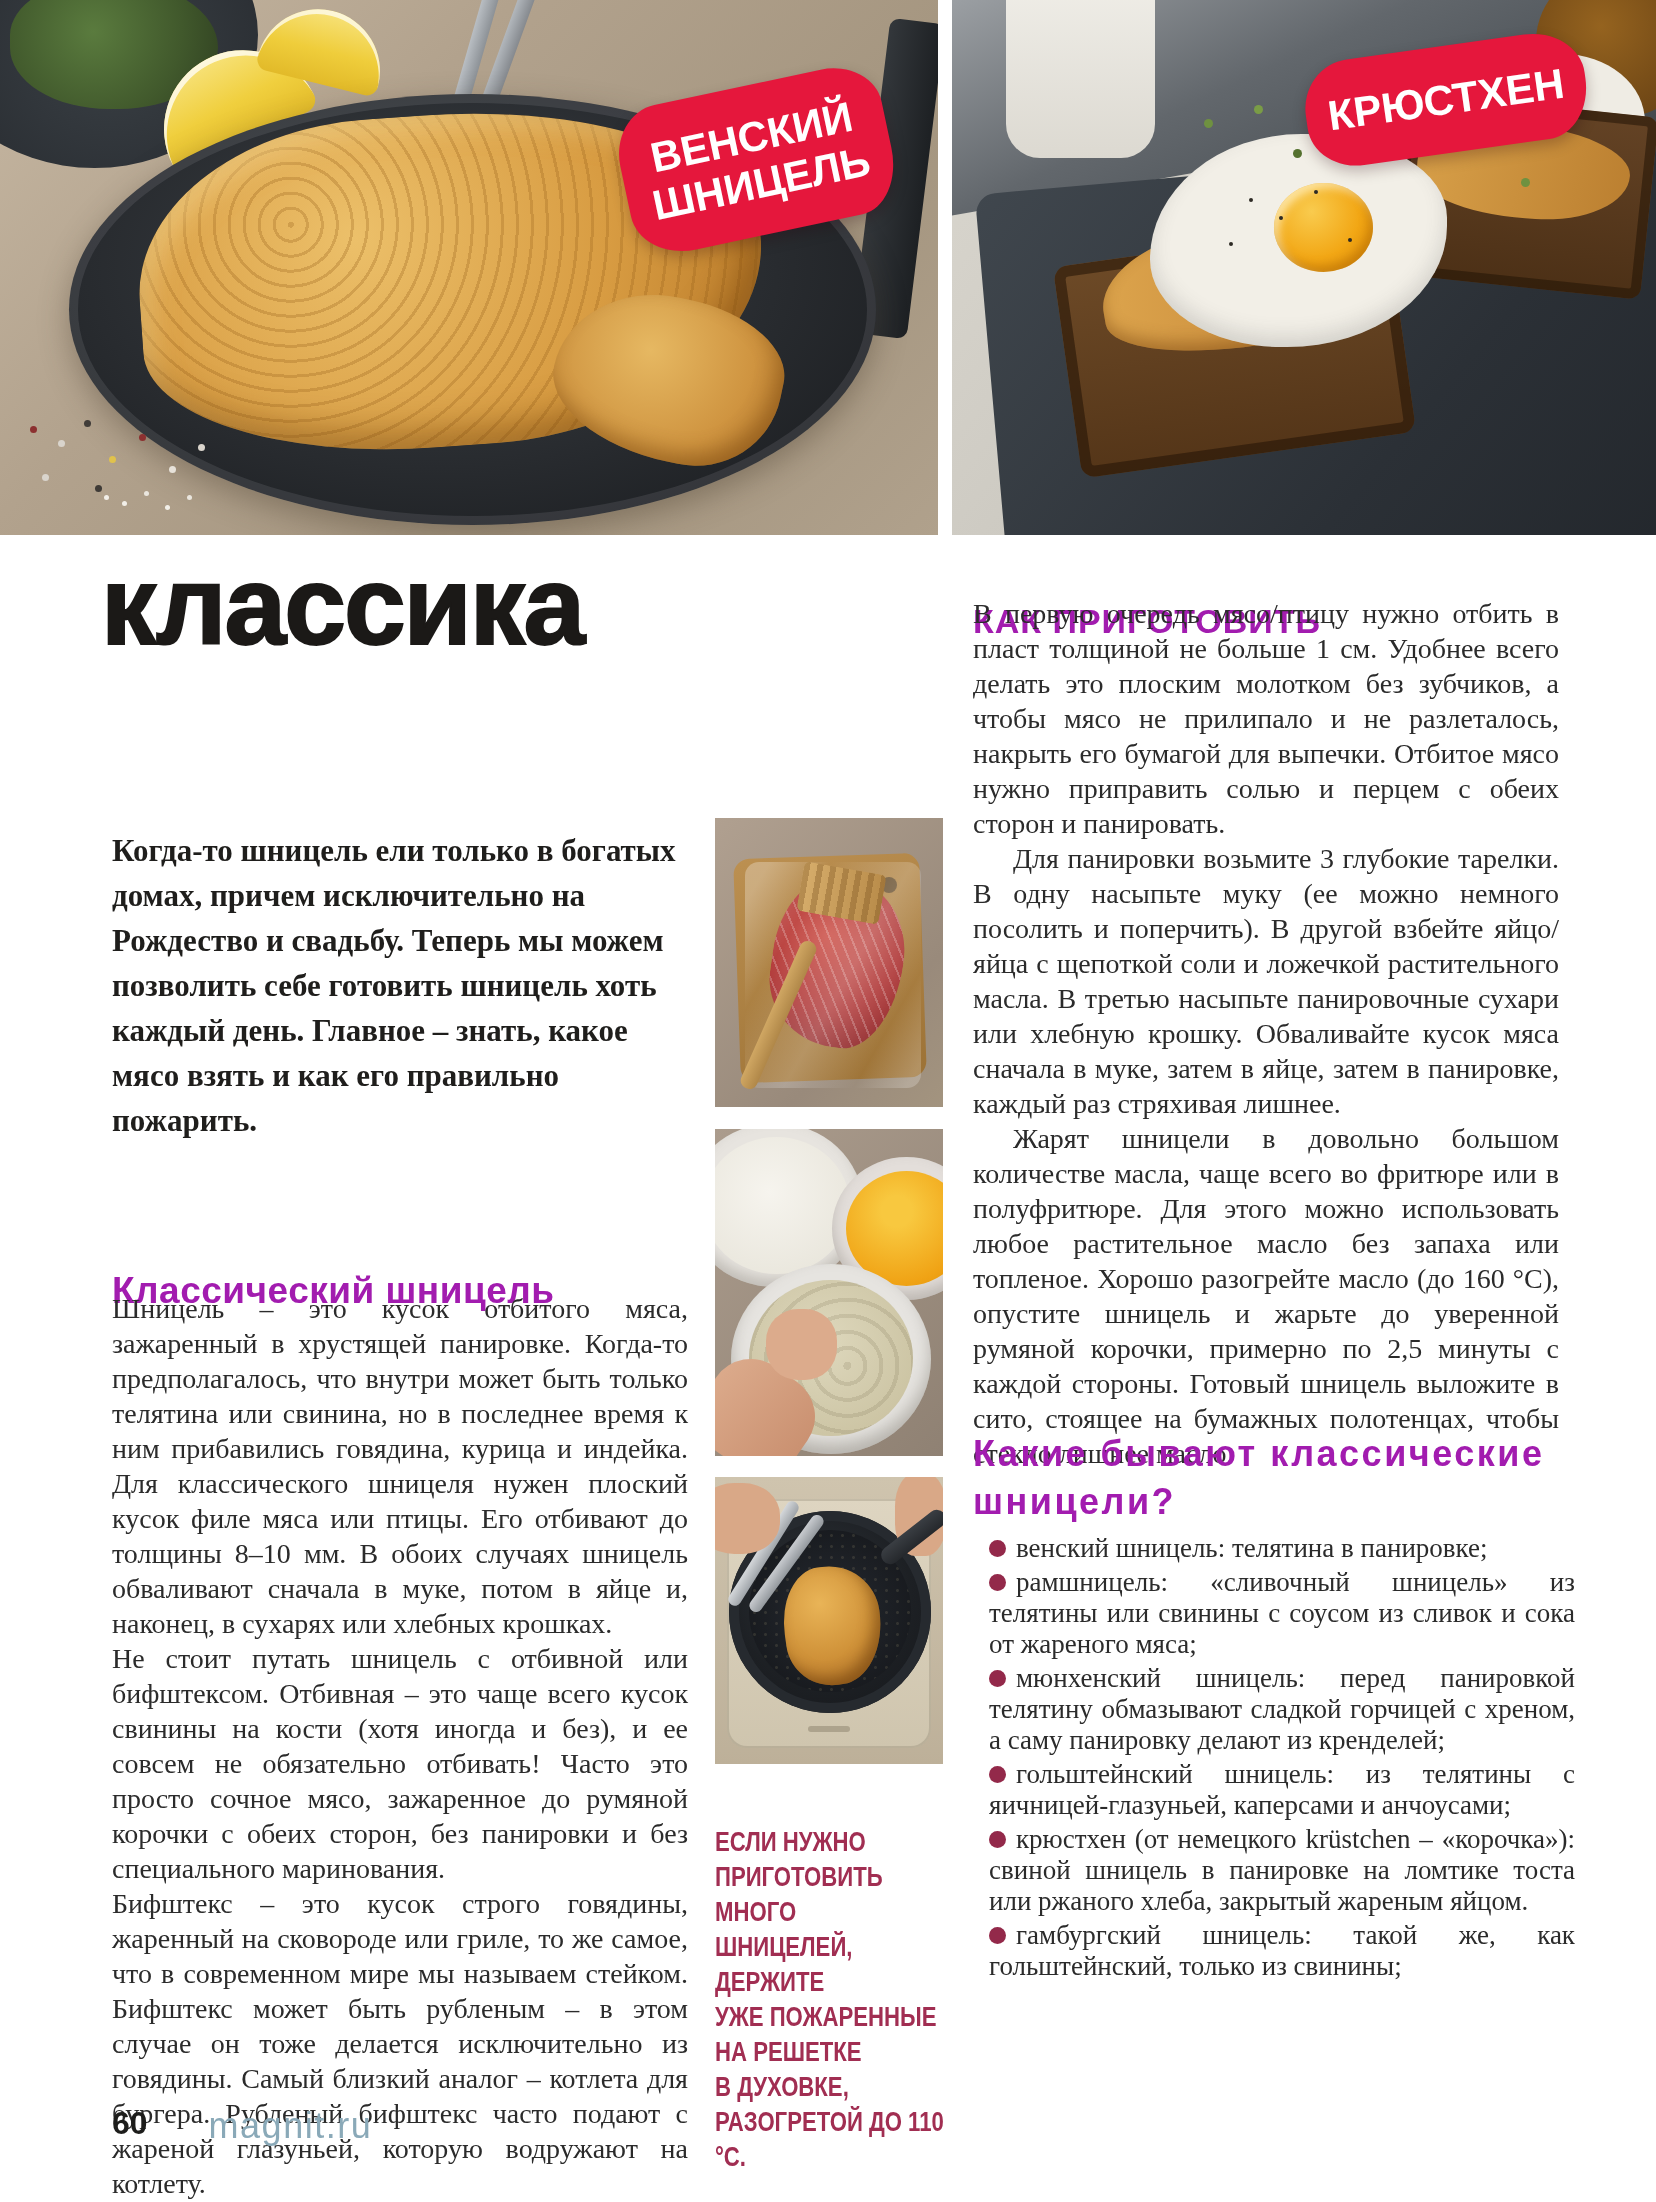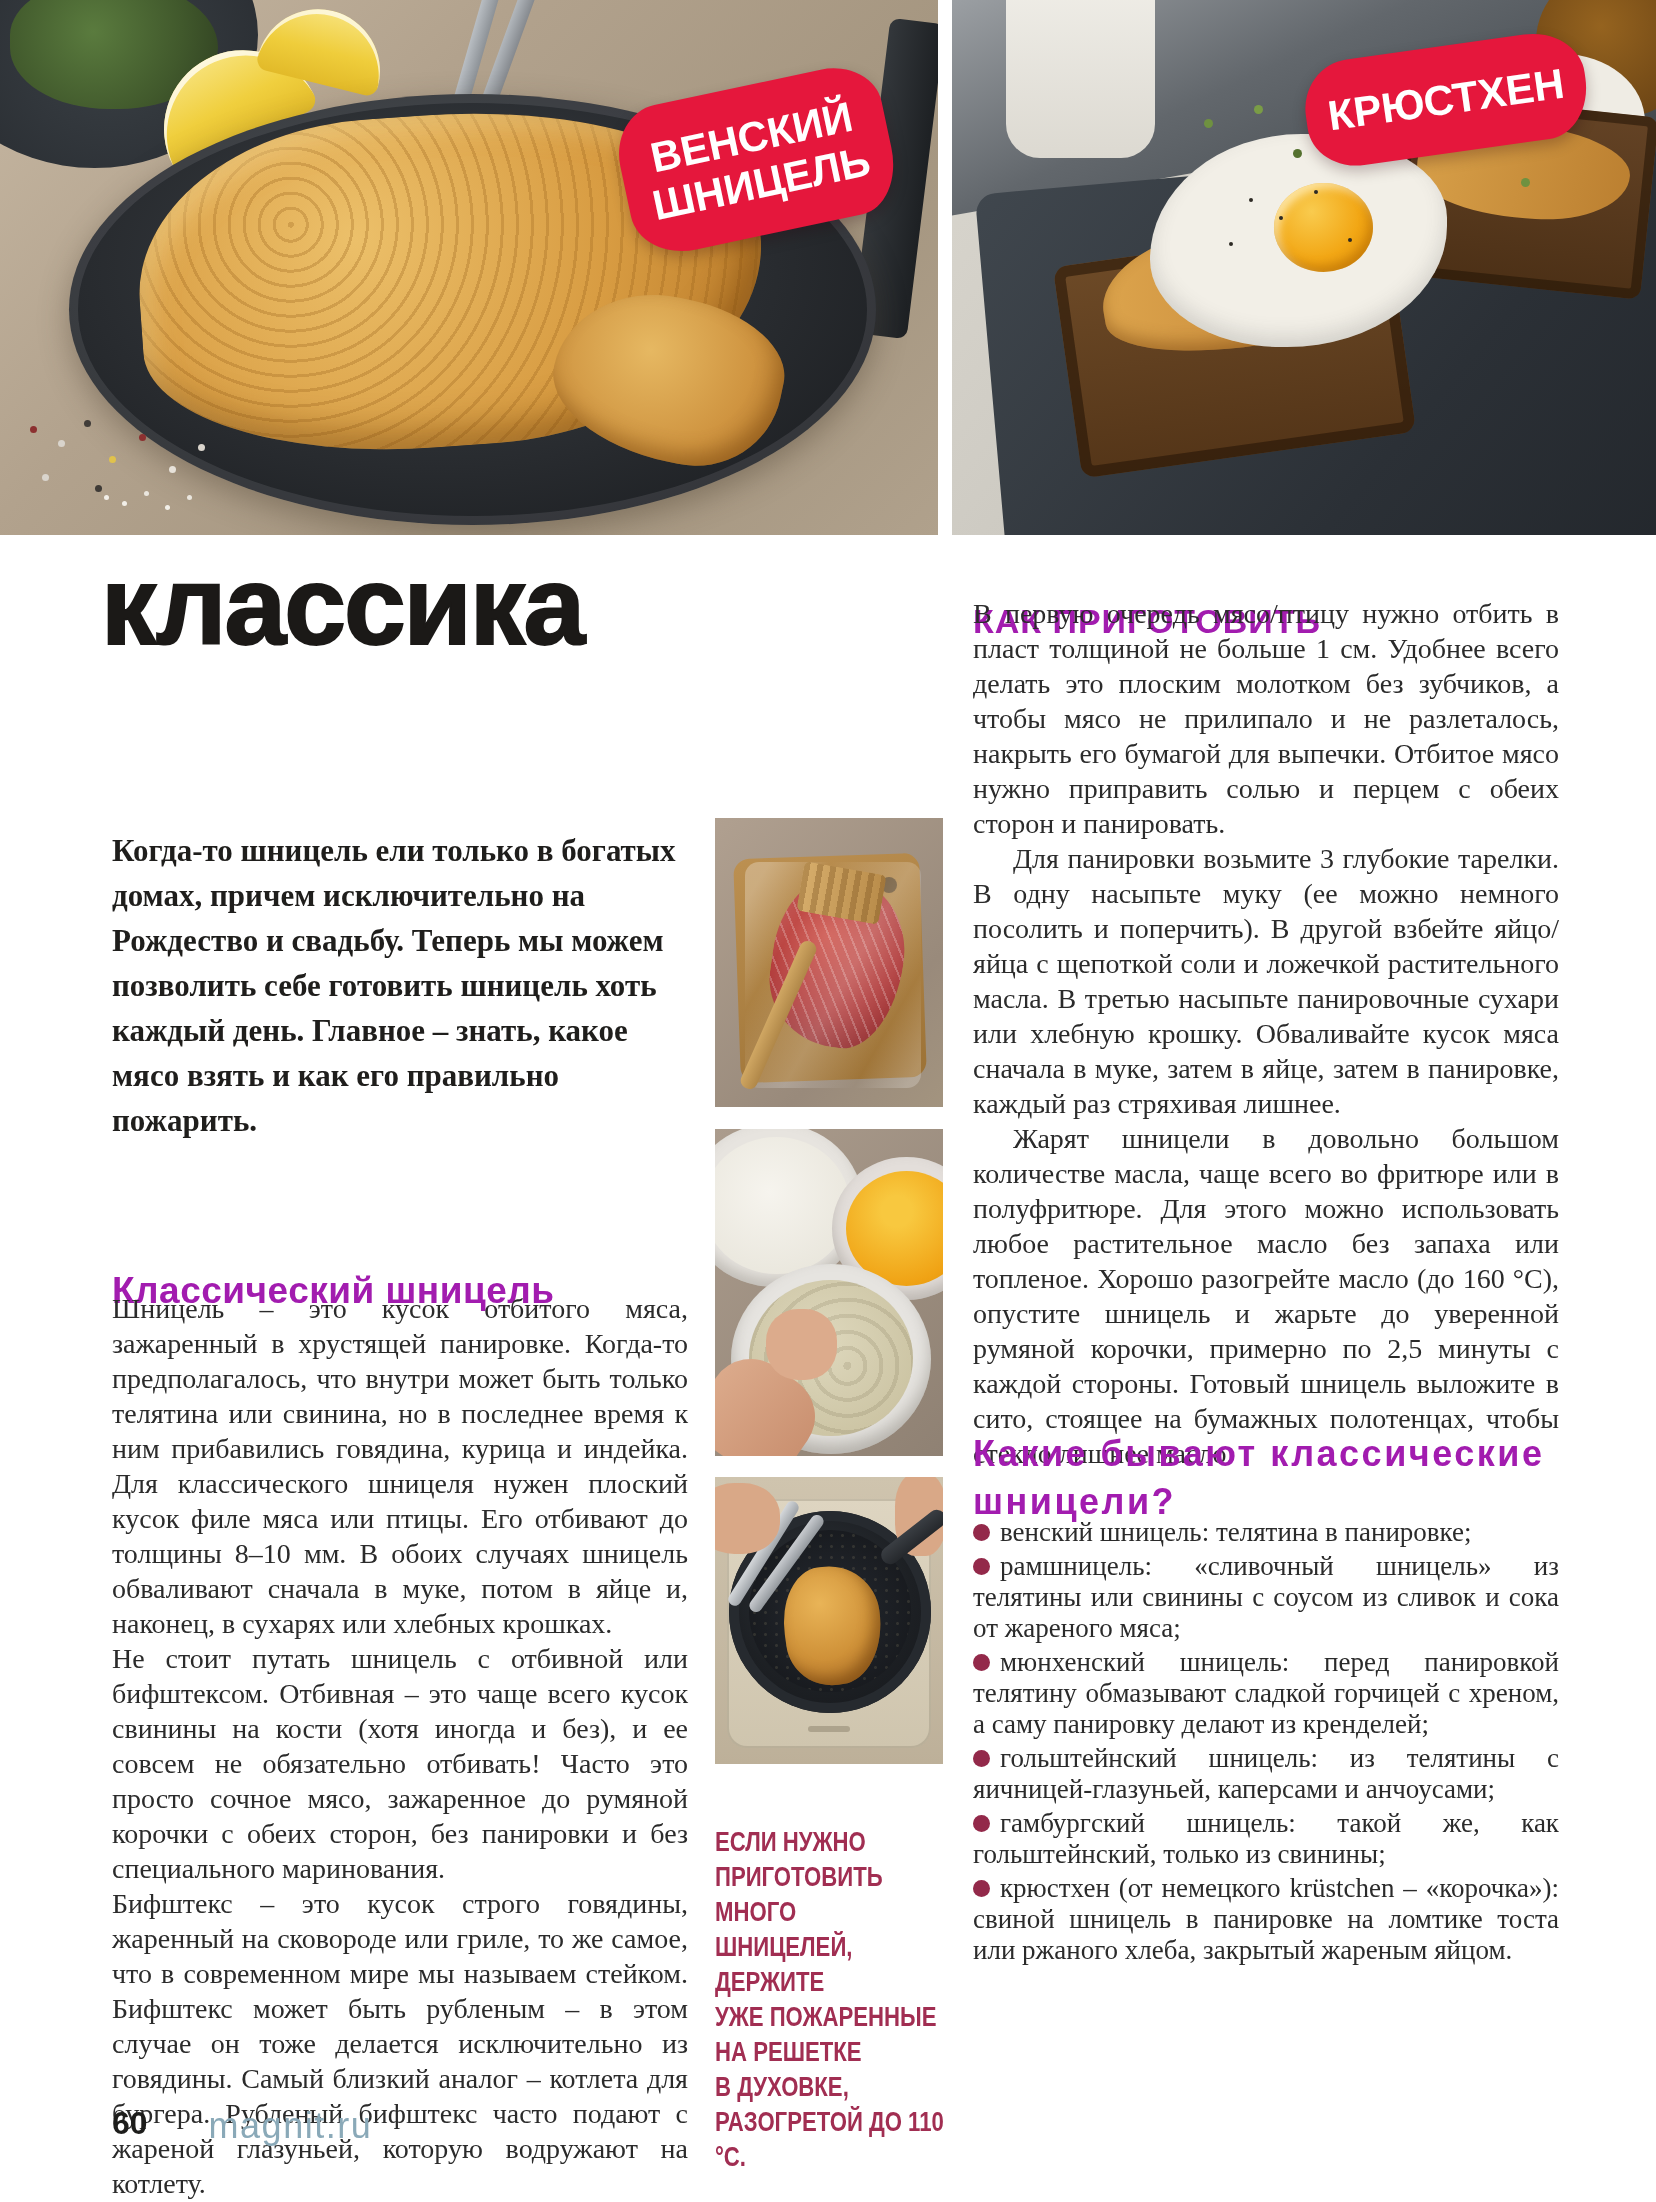--- a/index.html
+++ b/index.html
@@ -178,21 +178,21 @@
   #tip span{display:block;}
 
   
   #h-howto{left:973px;top:570px;font-size:34px;letter-spacing:1px;}
   #right-body{left:973px;top:596px;width:586px;font-size:28px;line-height:35px;
     text-align:justify;hyphens:auto;}
   #right-body p{margin:0;}
   #right-body p.ind{text-indent:40px;}
   #h-types{left:973px;top:1398px;font-size:36px;line-height:48px;letter-spacing:2.5px;}
   #h-types span{display:block;}
-  #type-list{left:973px;top:1517px;width:586px;list-style:none;margin:0;padding:0;
+  #type-list{left:973px;top:1517px;width:586px;list-style:none;margin:16px;padding:0;
     font-size:27px;line-height:31px;text-align:justify;hyphens:auto;}
   #type-list li{margin:0 0 3px 0;}
   .bullet{display:inline-block;width:17px;height:17px;border-radius:50%;background:#93294a;
     margin-right:10px;}
 
   
   #footer{left:112px;top:2105px;display:flex;align-items:flex-start;gap:61px;
     font-family:"Liberation Sans",sans-serif;}
   #page-num{font-weight:bold;font-size:32px;color:#1d1d1b;}
   #site{font-size:36px;color:#8aa9b8;letter-spacing:1.5px;text-decoration:none;}
@@ -307,22 +307,22 @@
   <div class="abs h2" id="h-types">
     <span>Какие бывают классические</span>
     <span>шницели?</span>
   </div>
 
   <ul class="abs" id="type-list">
     <li><span class="bullet"></span><span>венский шницель: телятина в панировке;</span></li>
     <li><span class="bullet"></span><span>рамшницель: «сливочный шницель» из телятины или свинины с соусом из сливок и сока от жареного мяса;</span></li>
     <li><span class="bullet"></span><span>мюнхенский шницель: перед панировкой телятину обмазывают сладкой горчицей с хреном, а саму панировку делают из кренделей;</span></li>
     <li><span class="bullet"></span><span>гольштейнский шницель: из телятины с яичницей-глазуньей, каперсами и анчоусами;</span></li>
+    <li><span class="bullet"></span><span>крюстхен (от немецкого krüstchen – «корочка»): свиной шницель в панировке на ломтике тоста или ржаного хлеба, закрытый жареным яйцом.</span></li>
     <li><span class="bullet"></span><span>гамбургский шницель: такой же, как гольштейнский, только из свинины;</span></li>
-    <li><span class="bullet"></span><span>крюстхен (от немецкого krüstchen – «корочка»): свиной шницель в панировке на ломтике тоста или ржаного хлеба, закрытый жареным яйцом.</span></li>
   </ul>
 
   <div class="abs" id="footer">
     <span id="page-num">60</span>
     <a id="site" href="#">magnit.ru</a>
   </div>
 
 </div>
 
 

